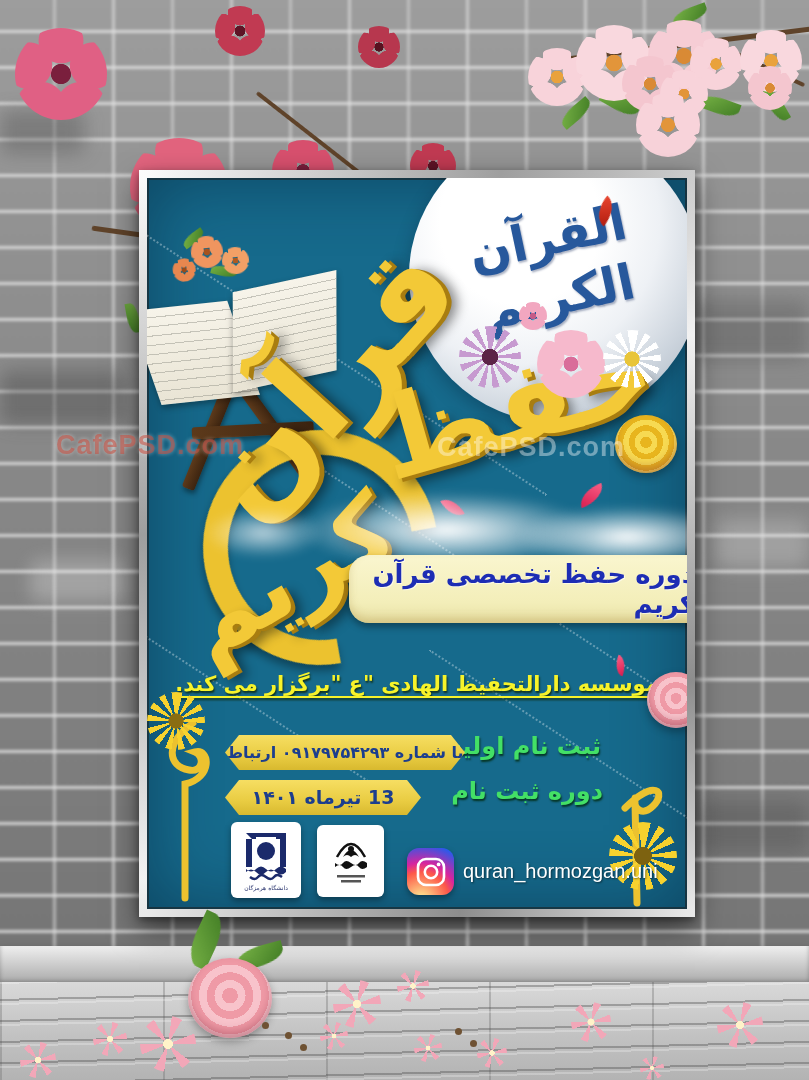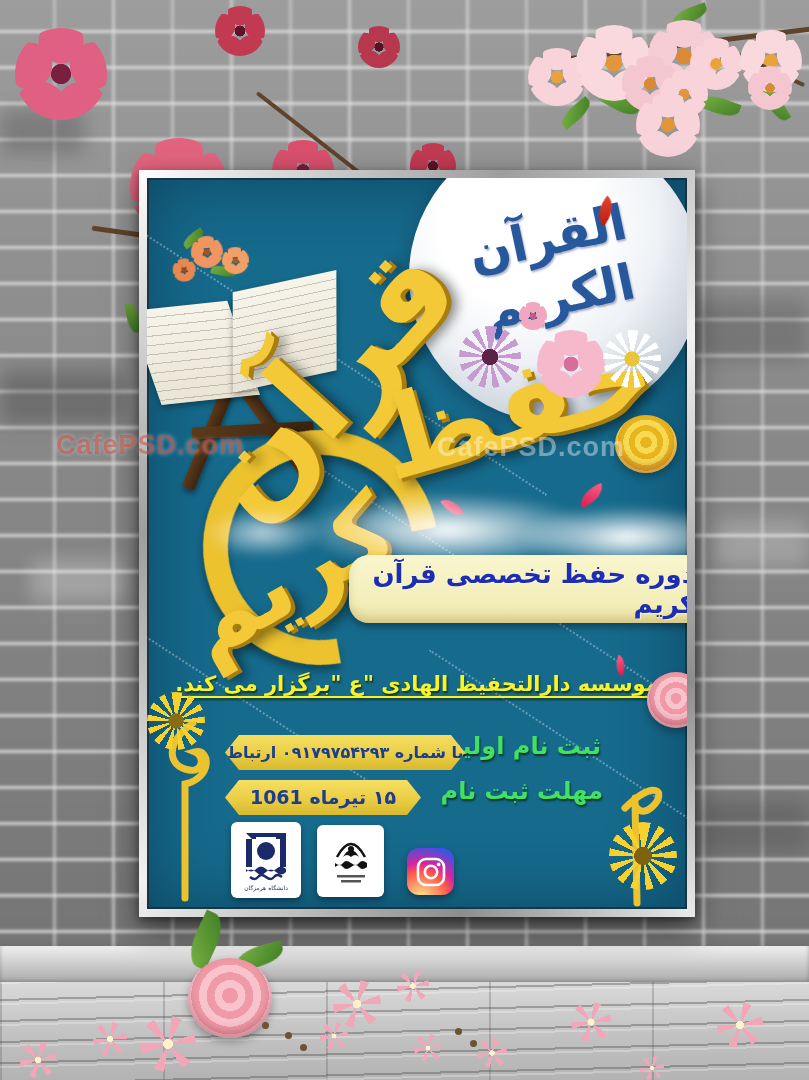--- a/index.html
+++ b/index.html
@@ -248,22 +248,22 @@
 
 
   <div class="banner">
     <span class="banner-text">دوره حفظ تخصصی قرآن کریم</span>
   </div>
 
   <div class="org-line" style="top:494px;">موسسه دارالتحفیظ الهادی "ع "برگزار می کند.</div>
 
   <div class="reg-label" style="right:86px;top:554px;">ثبت نام اولیه</div>
   <div class="pill" style="left:78px;top:557px;width:240px;font-size:16px;">با شماره ۰۹۱۷۹۷۵۴۲۹۳ ارتباط بگیرید</div>
-  <div class="reg-label" style="right:84px;top:599px;">مهلت ثبت نام</div>
-  <div class="pill" style="left:78px;top:602px;width:196px;font-size:19px;">۱۵ تیرماه 1061</div>
+  <div class="reg-label" style="right:84px;top:599px;">دوره ثبت نام</div>
+  <div class="pill" style="left:78px;top:602px;width:196px;font-size:19px;">13 تیرماه ۱۴۰۱</div>
 
   <svg class="curl" style="left:8px;top:540px;" width="70" height="185" viewBox="0 0 70 185">
     <path d="M38 5 C10 25 12 48 34 52 C48 55 50 38 40 34 C55 30 58 60 30 66 L30 180" stroke="#ecc22f" stroke-width="7" fill="none" stroke-linecap="round"></path>
   </svg>
   <div class="daisy" style="--p:#f7d22e;--c:#8a6d12;left:0px;top:514px;width:58px;height:58px;"></div>
   <svg class="curl" style="left:448px;top:590px;" width="80" height="140" viewBox="0 0 80 140">
     <path d="M30 40 C60 10 72 24 58 38 C48 48 38 42 40 30 M40 34 L42 135" stroke="#ecc22f" stroke-width="7" fill="none" stroke-linecap="round"></path>
   </svg>
   <div class="daisy" style="--p:#f7d22e;--c:#7d6210;left:462px;top:644px;width:68px;height:68px;"></div>
   <div class="rose" style="left:500px;top:494px;width:58px;height:56px;"></div>
@@ -287,20 +287,21 @@
       <rect x="12" y="47" width="20" height="2.5" fill="#555"></rect>
     </svg>
   </div>
   <div class="insta" style="left:260px;top:670px;">
     <svg width="30" height="30" viewBox="0 0 30 30">
       <rect x="2" y="2" width="26" height="26" rx="8" stroke="#fff" stroke-width="2.6" fill="none"></rect>
       <circle cx="15" cy="15" r="6.2" stroke="#fff" stroke-width="2.6" fill="none"></circle>
       <circle cx="22.6" cy="7.4" r="1.9" fill="#fff"></circle>
     </svg>
   </div>
+  <div class="handle" style="left:316px;top:682px;">quran_hormozgan.uni</div>
 
  </div>
 </div>
 
 <div class="wm" style="left:56px;top:430px;color:rgba(200,75,60,.55);text-shadow:0 0 4px rgba(255,255,255,.4);">CafePSD.com</div>
 <div class="wm" style="left:437px;top:432px;color:rgba(255,255,255,.4);">CafePSD.com</div>
 
 <div style="position:absolute;left:0;top:910px;width:809px;height:170px;z-index:25;">
   <div class="leaf" style="left:178px;top:18px;width:56px;height:24px;transform:rotate(-65deg);"></div>
   <div class="leaf" style="left:236px;top:36px;width:48px;height:20px;transform:rotate(-15deg);"></div>

